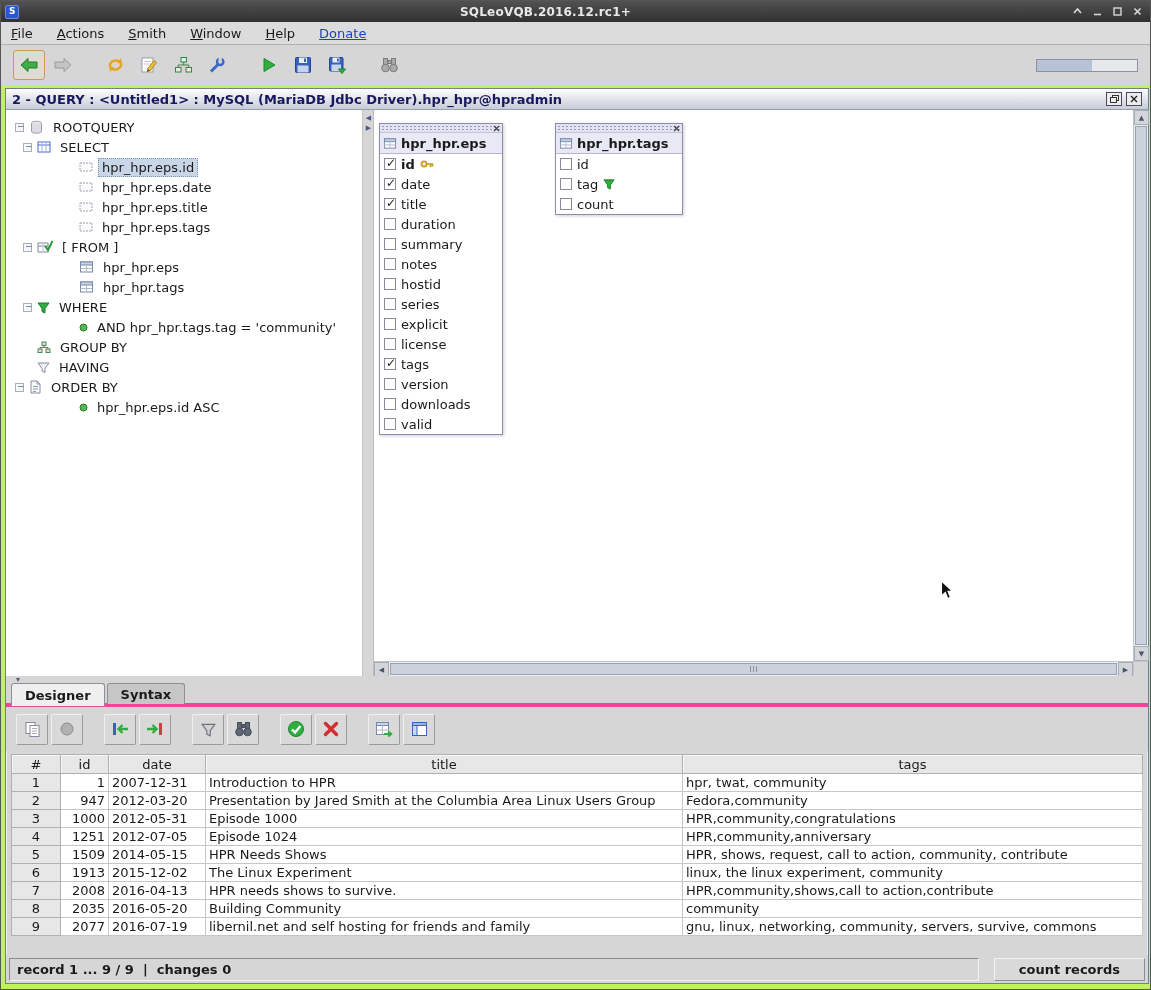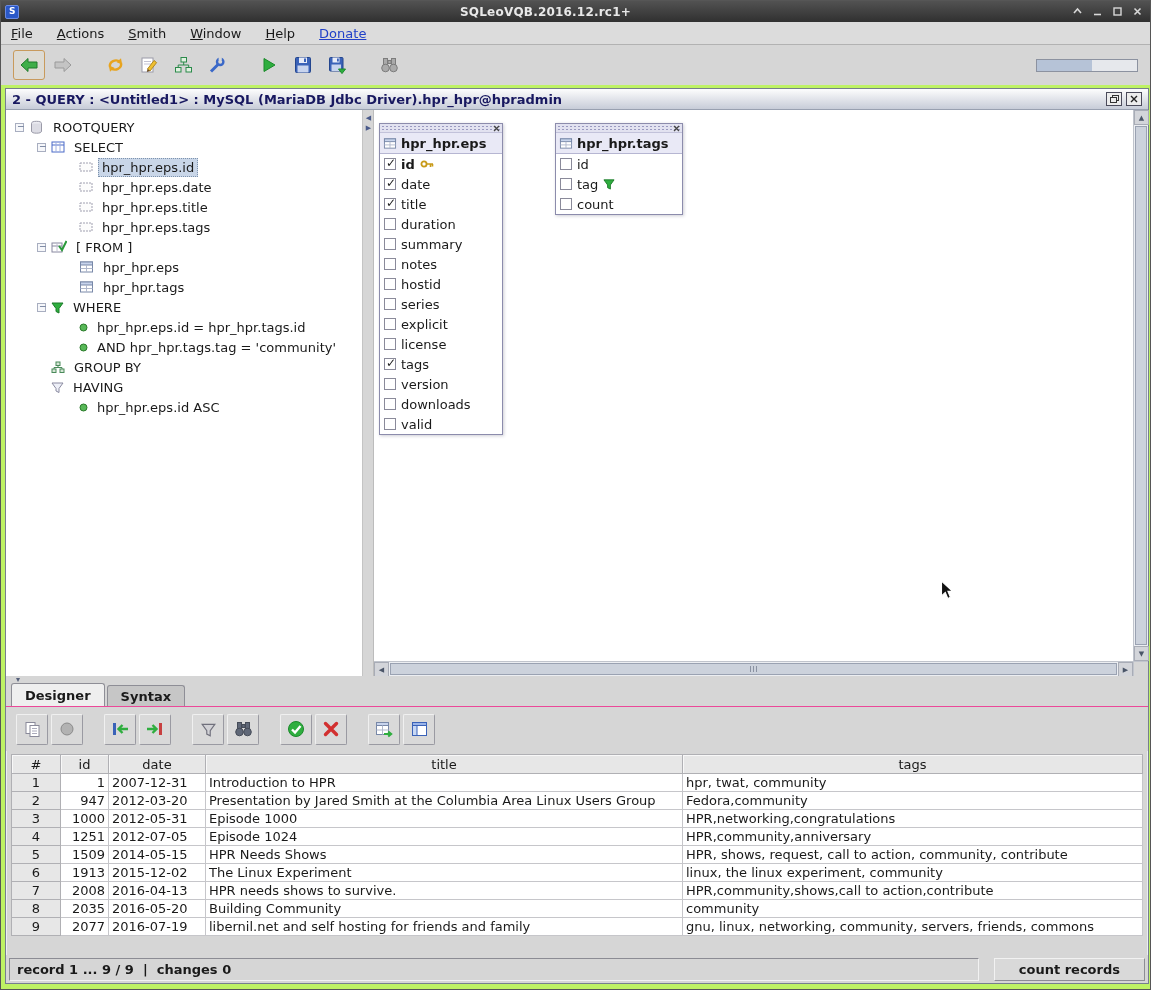--- a/index.html
+++ b/index.html
@@ -61,21 +61,21 @@
 
   
   .trow{height:20px;display:flex;align-items:center}
   .trow .handle{width:9px;height:9px;flex:none;border:1px solid #a8aec0;background:#f6f7fa;margin-right:5px;position:relative}
   .trow .handle::after{content:"−";position:absolute;left:1px;top:-3px;font-size:9px;color:#5a6a8a}
   .trow .hspacer{width:14px;flex:none}
   .ticon{flex:none;display:flex;align-items:center;margin-right:5px}
   .tlabel{padding:1px 3px;border:1px solid transparent}
   .trow.selected .tlabel{background:#c9d6e8;border:1px dotted #7e93ad}
   .lvl0{padding-left:9px}
-  .lvl1{padding-left:31px}
+  .lvl1{padding-left:17px}
   .lvl2{padding-left:73px}
 
   
   .card{position:absolute;background:#fff;border:1px solid #8c8cac;box-shadow:1px 1px 3px rgba(60,60,90,.25)}
   .card-grip{height:9px;background-color:#e2e2f0;background-image:radial-gradient(#9a9ac0 1px,transparent 1px);background-size:4px 3px;background-position:1px 1px;border-bottom:1px solid #c2c2da;position:relative}
   .card-close{position:absolute;right:1px;top:-1px;width:10px;height:10px;display:flex;align-items:center;justify-content:center}
   .card-title{height:21px;display:flex;align-items:center;gap:4px;padding:0 3px;background:#e9e9f6;border-bottom:1px solid #b6b6d2;font-weight:bold}
   .card-row{height:20px;display:flex;align-items:center;gap:5px;padding:0 4px}
   .card-row .colname{flex:none}
   .card-row .colname.bold{font-weight:bold}
@@ -85,21 +85,21 @@
   #card-tags{left:181px;top:13px;width:128px}
 
   .mouse-cursor{position:absolute;left:566px;top:470px}
 
   
   .hsplit{height:7px;flex:none;background:#d6d6d6;position:relative}
   .hsplit .grip{position:absolute;left:3px;top:0;width:18px;height:7px;display:flex;align-items:center;justify-content:center}
   .hsplit .grip::after{content:"▾";font-size:8px;line-height:6px;color:#55607a}
 
   
-  .tabbar{height:24px;flex:none;background:#d6d6d6;display:flex;align-items:flex-end;padding-left:5px;border-bottom:1px solid #ec4899}
+  .tabbar{height:24px;flex:none;background:#d6d6d6;display:flex;padding-left:5px;border-bottom:4px solid #ec4899}
   .tab{height:21px;padding:0 13px;margin-right:2px;display:flex;align-items:center;font-weight:bold;background:#c6c6c6;border:1px solid #8e8e96;border-bottom:none;border-radius:3px 3px 0 0}
   .tab.selected{background:#efefef;height:23px}
 
   
   .toolbar2{height:44px;flex:none;background:#d6d6d6;display:flex;align-items:center;padding:0 10px}
   .tbtn2{width:32px;height:31px;display:flex;align-items:center;justify-content:center;background:#d9d9d9;border:1px solid;border-color:#f0f0f0 #9a9aa2 #9a9aa2 #f0f0f0;border-radius:2px;margin-right:3px}
 
   
   .gridwrap{flex:1;min-height:0;padding:3px 5px 0;overflow:hidden}
   table.grid{border-collapse:collapse;table-layout:fixed;width:1131px;background:#fff;border:1px solid #9a9aa2}
@@ -376,28 +376,20 @@
                 </svg>
               </span>
             <span class="tlabel">WHERE</span>
           </div>
           <div class="trow lvl2">
             <span class="ticon">
                 <svg width="9" height="9" viewBox="0 0 9 9">
                   <circle cx="4.5" cy="4.5" r="3.5" fill="#58b858" stroke="#2a7a2a"></circle>
                 </svg>
               </span>
-            <span class="tlabel">hpr_hpr.eps.id = hpr_hpr.tags.id</span>
-          </div>
-          <div class="trow lvl2">
-            <span class="ticon">
-                <svg width="9" height="9" viewBox="0 0 9 9">
-                  <circle cx="4.5" cy="4.5" r="3.5" fill="#58b858" stroke="#2a7a2a"></circle>
-                </svg>
-              </span>
             <span class="tlabel">AND hpr_hpr.tags.tag = 'community'</span>
           </div>
           <div class="trow lvl1">
             <span class="hspacer"></span>
             <span class="ticon">
                 <svg width="14" height="13" viewBox="0 0 14 13">
                   <rect x="5" y="1" width="4" height="3.5" fill="#d6e6d6" stroke="#4a8a5a"></rect>
                   <rect x="1" y="8" width="4" height="3.5" fill="#d6e6d6" stroke="#4a8a5a"></rect>
                   <rect x="9" y="8" width="4" height="3.5" fill="#d6e6d6" stroke="#4a8a5a"></rect>
                   <path d="M7 4.5 V6.5 M3 8 V6.5 H11 V8" fill="none" stroke="#4a8a5a"></path>
@@ -406,20 +398,33 @@
             <span class="tlabel">GROUP BY</span>
           </div>
           <div class="trow lvl1">
             <span class="hspacer"></span>
             <span class="ticon">
                 <svg width="13" height="13" viewBox="0 0 13 13">
                   <path d="M1 2 H12 L8 7.5 V11.5 L5 10 V7.5 Z" fill="#eef0f8" stroke="#8a8aa0"></path>
                 </svg>
               </span>
             <span class="tlabel">HAVING</span>
+          </div>
+          <div class="trow lvl0">
+            <span class="handle"></span>
+            <span class="ticon">
+                <svg width="13" height="14" viewBox="0 0 13 14">
+                  <path d="M2 1 H8 L11 4 V13 H2 Z" fill="#fff" stroke="#8888a0"></path>
+                  <path d="M8 1 V4 H11" fill="none" stroke="#8888a0"></path>
+                  <line x1="4" y1="6.5" x2="9" y2="6.5" stroke="#8899bb"></line>
+                  <line x1="4" y1="9" x2="9" y2="9" stroke="#8899bb"></line>
+                  <line x1="4" y1="11.5" x2="7" y2="11.5" stroke="#8899bb"></line>
+                </svg>
+              </span>
+            <span class="tlabel">ORDER BY</span>
           </div>
           <div class="trow lvl2">
             <span class="ticon">
                 <svg width="9" height="9" viewBox="0 0 9 9">
                   <circle cx="4.5" cy="4.5" r="3.5" fill="#58b858" stroke="#2a7a2a"></circle>
                 </svg>
               </span>
             <span class="tlabel">hpr_hpr.eps.id ASC</span>
           </div>
         </div>
@@ -715,21 +720,21 @@
               <td class="num">947</td>
               <td>2012-03-20</td>
               <td>Presentation by Jared Smith at the Columbia Area Linux Users Group</td>
               <td>Fedora,community</td>
             </tr>
             <tr>
               <td class="rowhdr">3</td>
               <td class="num">1000</td>
               <td>2012-05-31</td>
               <td>Episode 1000</td>
-              <td>HPR,networking,congratulations</td>
+              <td>HPR,community,congratulations</td>
             </tr>
             <tr>
               <td class="rowhdr">4</td>
               <td class="num">1251</td>
               <td>2012-07-05</td>
               <td>Episode 1024</td>
               <td>HPR,community,anniversary</td>
             </tr>
             <tr>
               <td class="rowhdr">5</td>
@@ -757,21 +762,21 @@
               <td class="num">2035</td>
               <td>2016-05-20</td>
               <td>Building Community</td>
               <td>community</td>
             </tr>
             <tr>
               <td class="rowhdr">9</td>
               <td class="num">2077</td>
               <td>2016-07-19</td>
               <td>libernil.net and self hosting for friends and family</td>
-              <td>gnu, linux, networking, community, servers, friends, commons</td>
+              <td>gnu, linux, networking, community, servers, survive, commons</td>
             </tr>
           </tbody>
         </table>
       </div>
 
       <div class="statusbar">
         <span class="status-field">record 1 ... 9 / 9  |  changes 0</span>
         <span class="count-btn">count records</span>
       </div>
 

